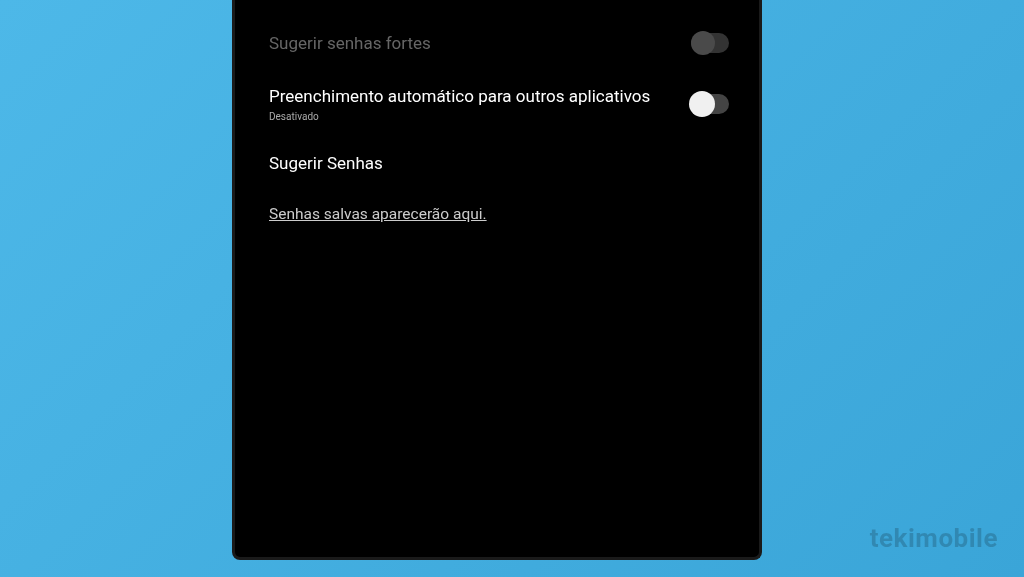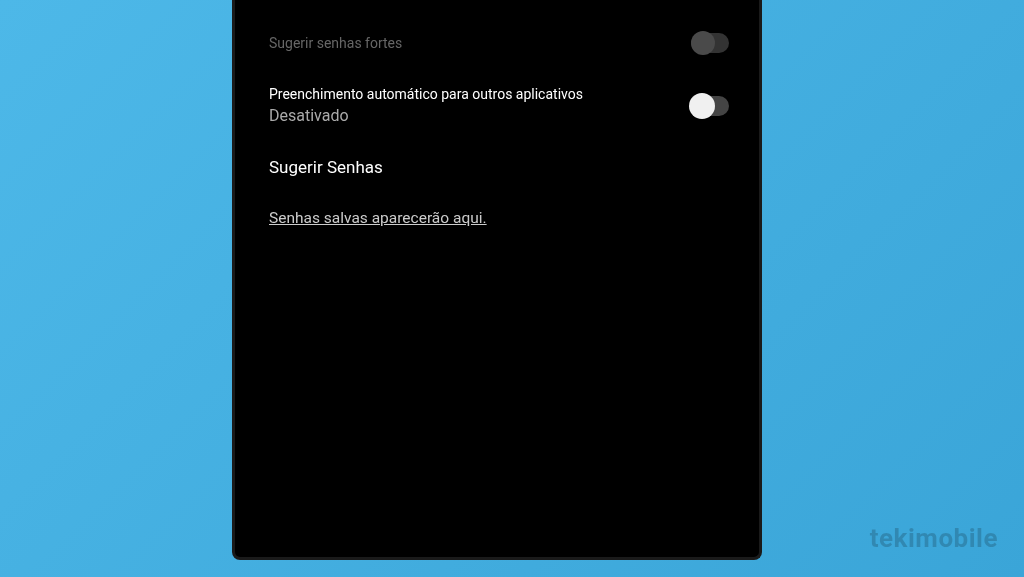--- a/index.html
+++ b/index.html
@@ -40,27 +40,27 @@
       align-items: center;
       justify-content: space-between;
       padding: 12px 8px 12px 12px;
       min-height: 60px;
     }
     .setting-text {
       flex: 1;
       padding-right: 16px;
     }
     .setting-title {
-      font-size: 14px;
+      font-size: 17px;
       color: #fff;
       line-height: 1.35;
       font-weight: 400;
     }
     .setting-subtitle {
-      font-size: 16px;
+      font-size: 10px;
       color: #aaa;
       margin-top: 2px;
       line-height: 1.3;
     }
     .disabled .setting-title {
       color: #666;
     }
     .partial-text {
       font-size: 15px;
       color: #aaa;

